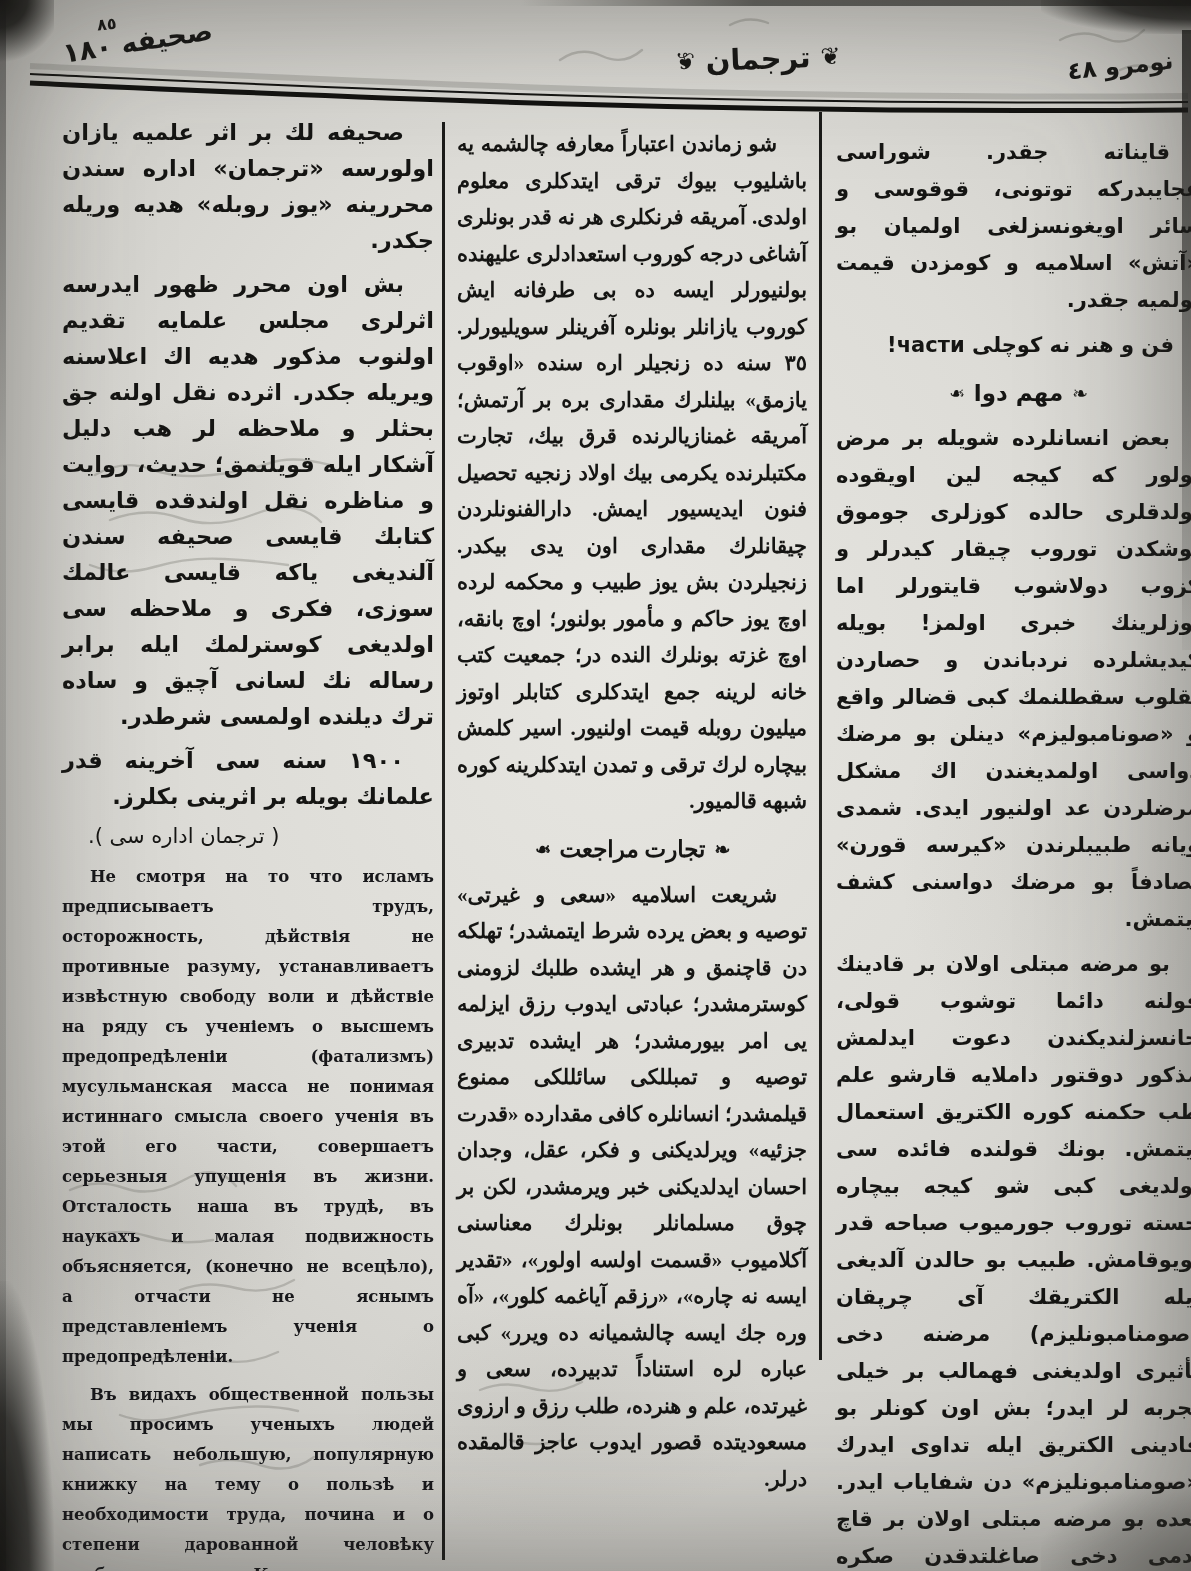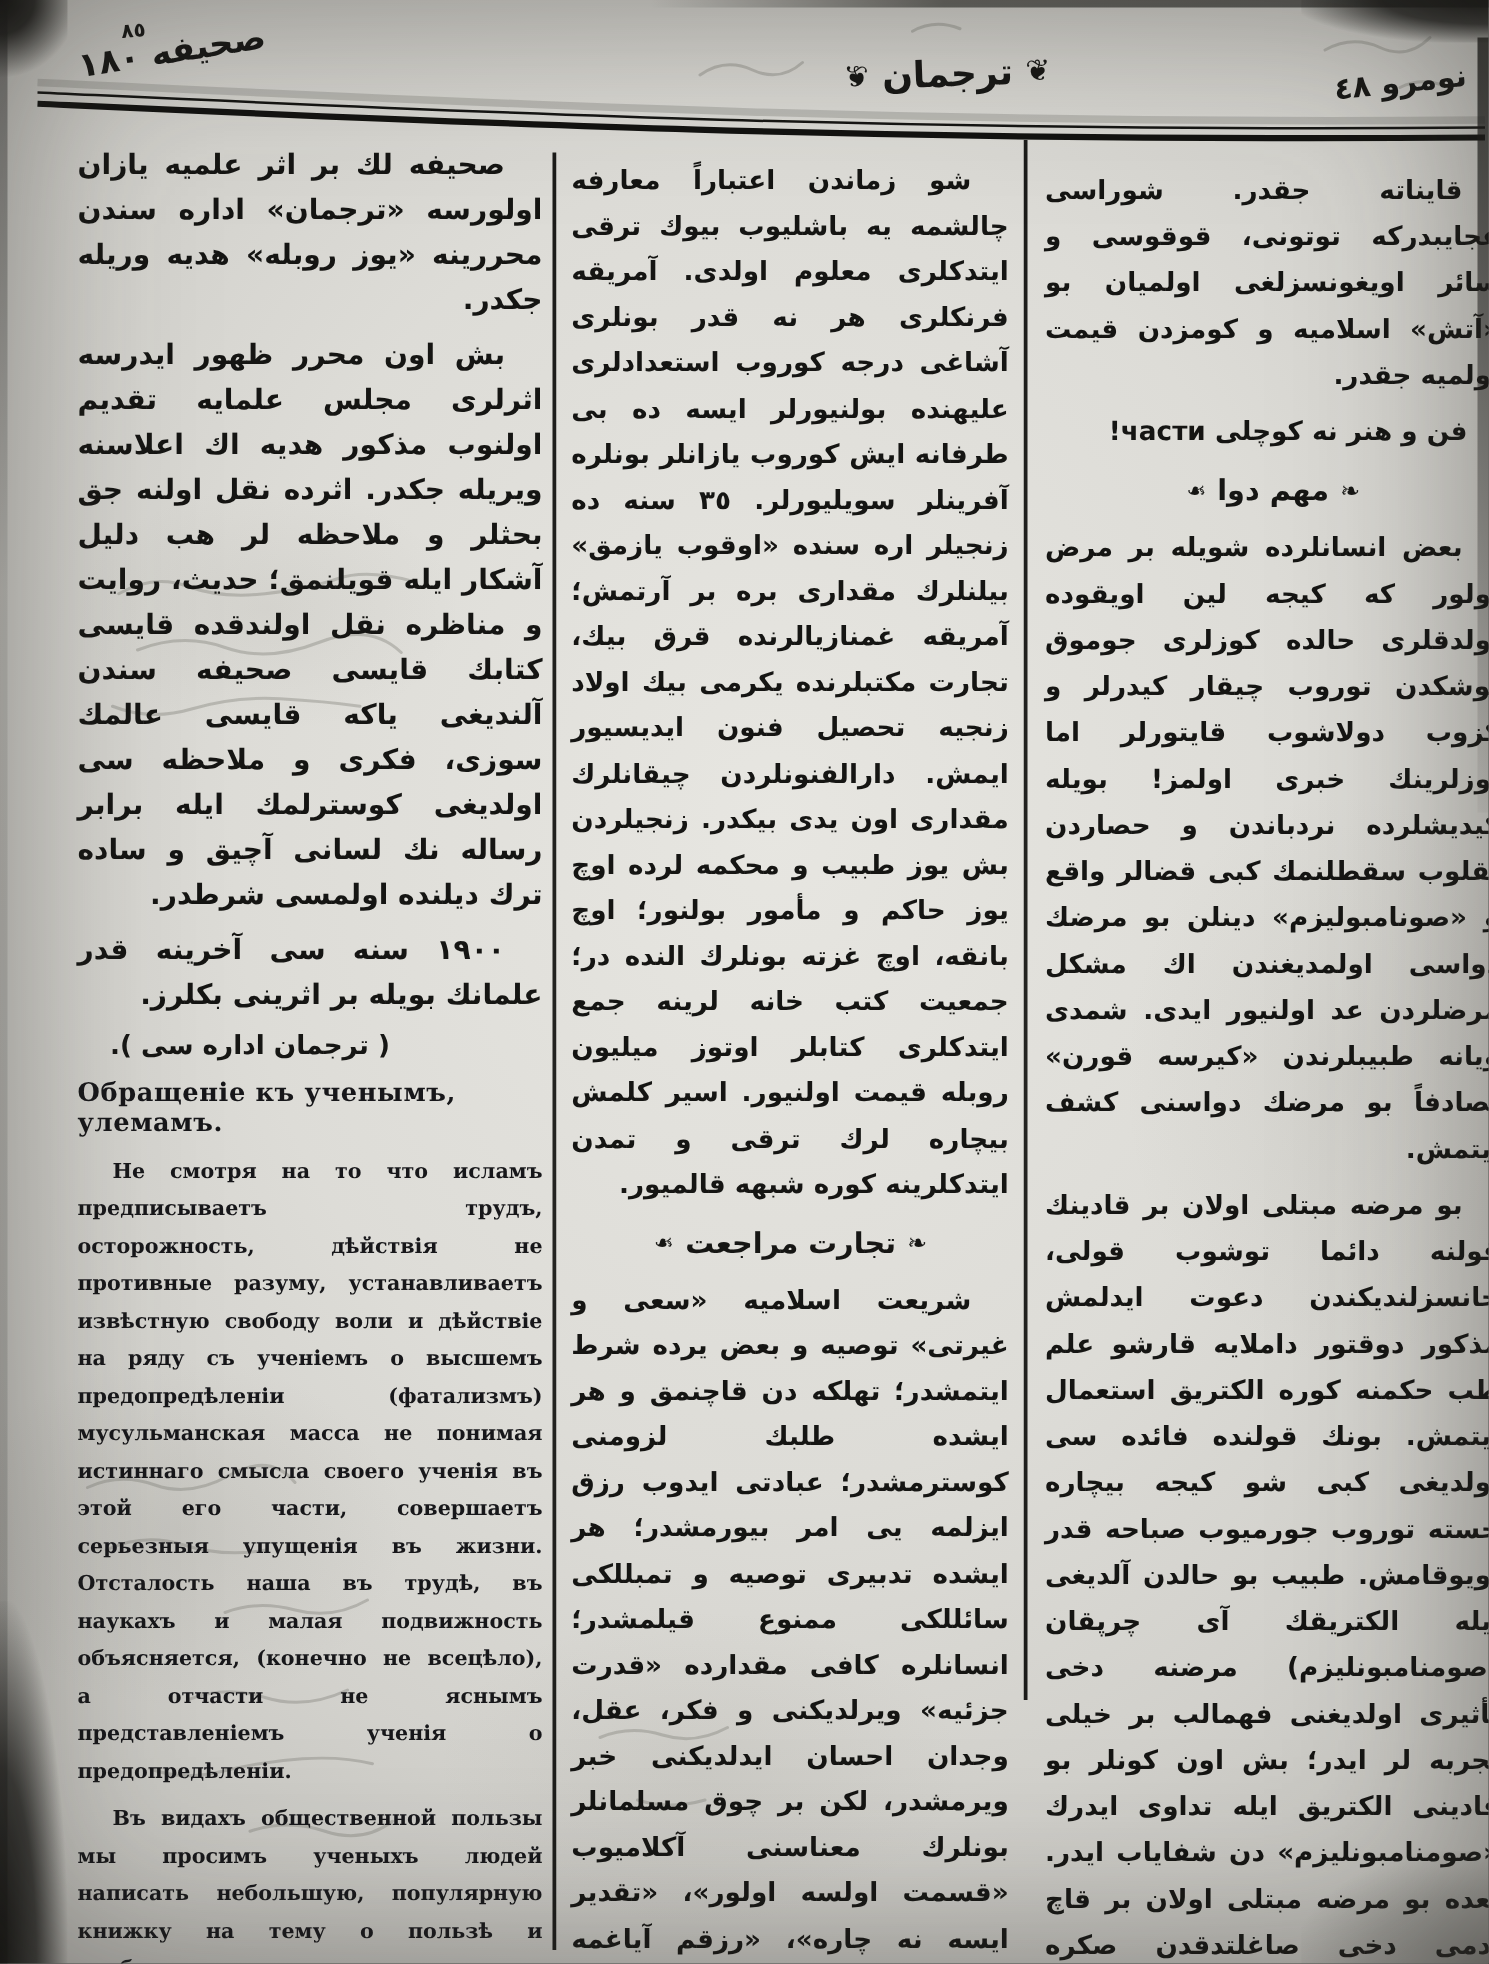--- a/index.html
+++ b/index.html
@@ -39,32 +39,32 @@
   .masthead{position:absolute;top:42px;left:618px;width:280px;z-index:4;text-align:center;
     font-size:29px;font-weight:bold;direction:rtl;transform:rotate(-2deg);}
   .masthead .orn{font-size:24px;vertical-align:2px;padding:0 10px;}
   .issue-label{position:absolute;top:52px;right:18px;z-index:4;font-weight:bold;font-size:24px;
     direction:rtl;transform:rotate(-6deg);}
   .rule-svg{position:absolute;top:0;left:0;z-index:3;}
   
   .columns{position:absolute;top:112px;left:32px;width:1148px;height:1459px;display:flex;z-index:4;margin-left:28px;}
   .col{overflow:hidden;}
   .col-left{width:372px;padding:2px 8px 0 2px;}
-  .col-mid{width:350px;padding:14px 12px 0 12px;}
+  .col-mid{width:350px;padding:14px 12px 0 12px;font-family:Liberation Serif, serif;}
   .col-right{width:364px;padding:22px 4px 0 14px;}
   .vrule{width:3px;background:linear-gradient(to bottom,#1b1b19 0%,#242421 60%,#1b1b19 100%);}
   .vrule-1{height:1438px;margin-top:10px;}
   .vrule-2{height:1248px;margin-top:0;}
   
   .ottoman{direction:rtl;text-align:justify;font-weight:bold;color:#151513;}
   .ottoman p{margin:0 0 8px;text-indent:30px;}
   .col-left .ottoman{font-size:22.5px;line-height:36px;}
   .col-mid  .ottoman{font-size:21px;line-height:36.5px;}
   .col-right .ottoman{font-size:21px;line-height:37px;}
-  .signature{direction:rtl;text-align:left;font-weight:bold;font-size:21px;margin:10px 14px 0 26px;}
+  .signature{direction:rtl;text-align:left;font-weight:normal;font-size:21px;margin:10px 14px 0 26px;}
   .orn-heading{direction:rtl;text-align:center;font-weight:bold;font-size:23px;margin:16px 0 14px;
     letter-spacing:1px;}
   .orn-heading .orn{font-size:19px;vertical-align:1px;padding:0 9px;}
   .orn.flip{display:inline-block;transform:scaleX(-1);}
   .exclaim p{text-indent:26px;text-align:right;margin-bottom:4px;}
   
   .russian{font-family:"DejaVu Serif", serif;font-weight:bold;color:#17171a;margin-top:14px;}
   .russian h3{font-size:20.5px;margin:14px 0 12px;letter-spacing:.5px;text-align:left;}
   .russian p{font-size:16.5px;line-height:30px;text-align:justify;text-indent:28px;
     word-spacing:5px;margin:0 0 8px;}
@@ -107,21 +107,20 @@
   <main class="columns">
 
     <section class="col col-left">
       <div class="ottoman">
           <p>صحيفه لك بر اثر علميه يازان اولورسه «ترجمان» اداره سندن محررينه «يوز روبله» هديه وريله جكدر.</p>
           <p>بش اون محرر ظهور ايدرسه اثرلرى مجلس علمايه تقديم اولنوب مذكور هديه اك اعلاسنه ويريله جكدر. اثرده نقل اولنه جق بحثلر و ملاحظه لر هب دليل آشكار ايله قويلنمق؛ حديث، روايت و مناظره نقل اولندقده قايسى كتابك قايسى صحيفه سندن آلنديغى ياكه قايسى عالمك سوزى، فكرى و ملاحظه سى اولديغى كوسترلمك ايله برابر رساله نك لسانى آچيق و ساده ترك ديلنده اولمسى شرطدر.</p>
           <p>١٩٠٠ سنه سى آخرينه قدر علمانك بويله بر اثرينى بكلرز.</p>
         </div>
       <div class="signature">( ترجمان اداره سى ).</div>
       <div class="russian">
-        <h3>Обращеніе къ ученымъ, улемамъ.</h3>
         <div>
             <p>Не смотря на то что исламъ предписываетъ трудъ, осторожность, дѣйствія не противные разуму, устанавливаетъ извѣстную свободу воли и дѣйствіе на ряду съ ученіемъ о высшемъ предопредѣленіи (фатализмъ) мусульманская масса не понимая истиннаго смысла своего ученія въ этой его части, совершаетъ серьезныя упущенія въ жизни. Отсталость наша въ трудѣ, въ наукахъ и малая подвижность объясняется, (конечно не всецѣло), а отчасти не яснымъ представленіемъ ученія о предопредѣленіи.</p>
             <p>Въ видахъ общественной пользы мы просимъ ученыхъ людей написать небольшую, популярную книжку на тему о пользѣ и необходимости труда, почина и о степени дарованной человѣку свободы воли. Книжка должна указывать источники, коими пользовался авторъ и изложена простымъ, доступнымъ всѣмъ языкомъ.</p>
           </div>
 
       </div>
     </section>
 
     <div class="vrule vrule-1"></div>
 

